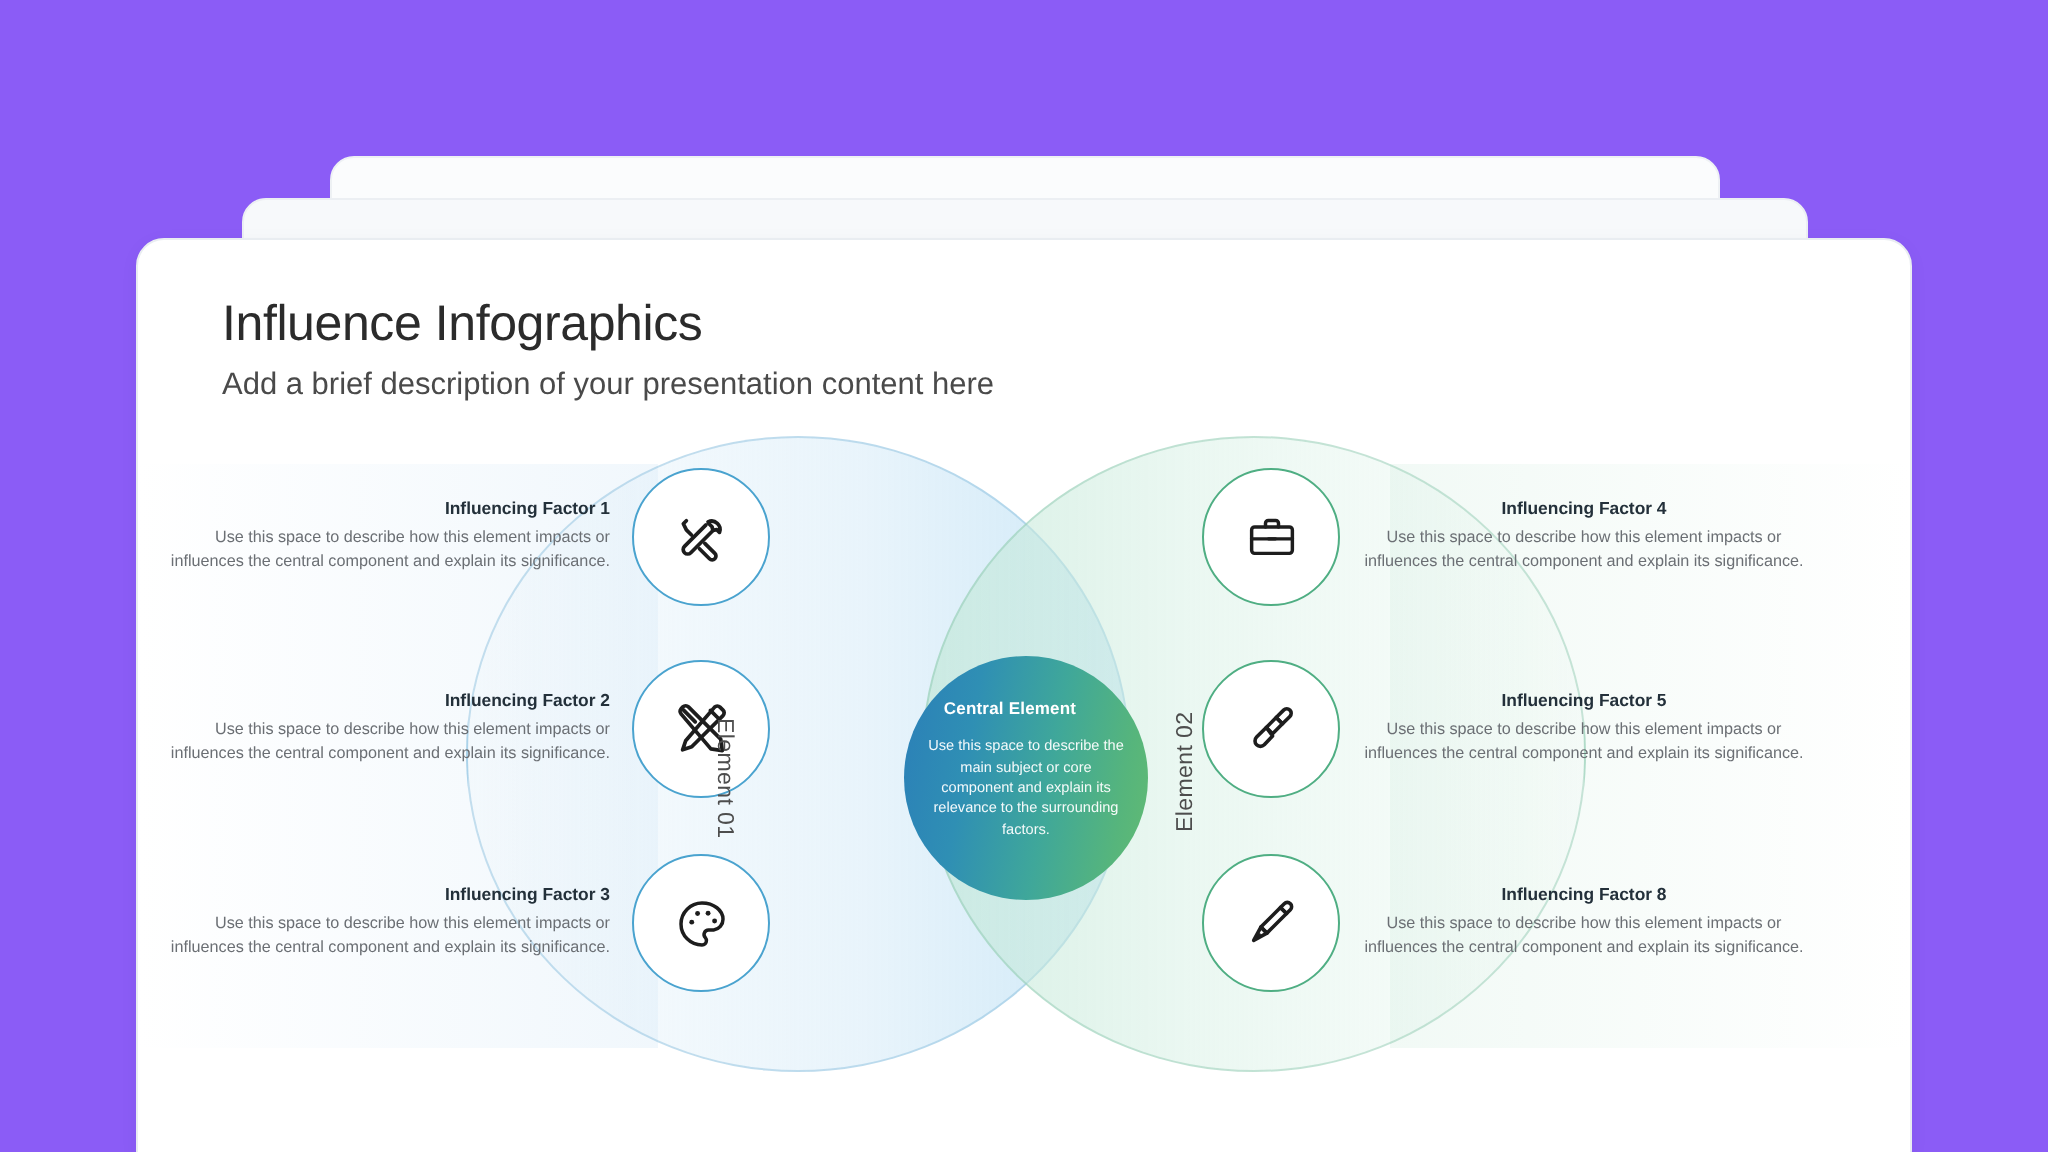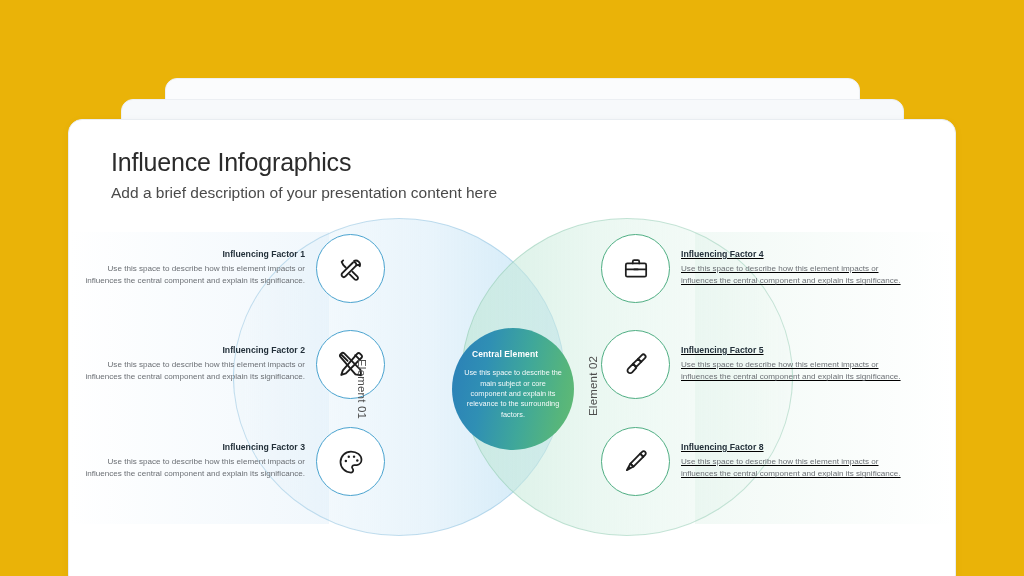--- a/index.html
+++ b/index.html
@@ -9,21 +9,21 @@
     height: 576px;
     overflow: hidden;
     background: #ffffff;
     font-family: "Liberation Sans", sans-serif;
   }
 
   #stage {
     position: relative;
     width: 1024px;
     height: 576px;
-    background: #eab308;
+    background: #8b5cf6;
   }
 
   
   .card-back-2 {
     position: absolute;
     left: 165px;
     top: 78px;
     width: 695px;
     height: 60px;
     background: #fbfcfd;
@@ -177,21 +177,21 @@
   }
   .factor-left  { left: 10px;  width: 310px; justify-content: center; }
   .factor-right { left: 532px; width: 310px; justify-content: flex-start; }
 
   .factor-r1 { top: 16px; }
   .factor-r2 { top: 112px; }
   .factor-r3 { top: 209px; }
 
   .f-text { width: 222px; }
   .f-text-left  { text-align: right;  margin-right: 11px; }
-  .f-text-right { text-align: left;   margin-left: 11px; text-decoration: underline; }
+  .f-text-right { text-align: center;   margin-left: 11px; }
 
   .f-title {
     font-size: 8.7px;
     font-weight: 700;
     color: #23303a;
     margin: 0 0 4px 0;
     line-height: 1.1;
   }
   .f-desc {
     font-size: 8.1px;

